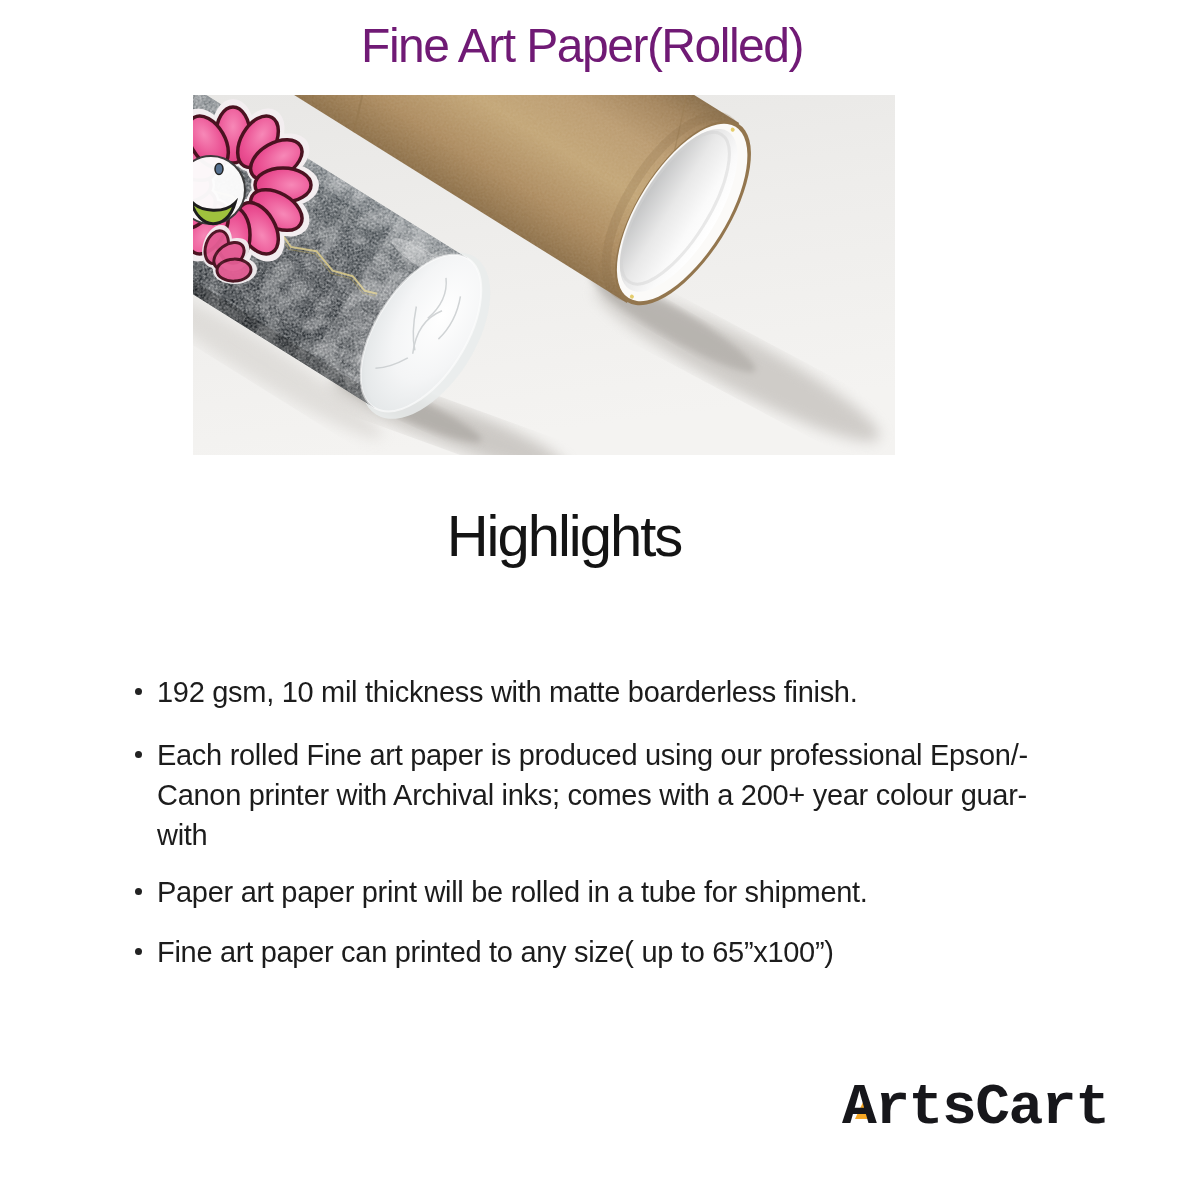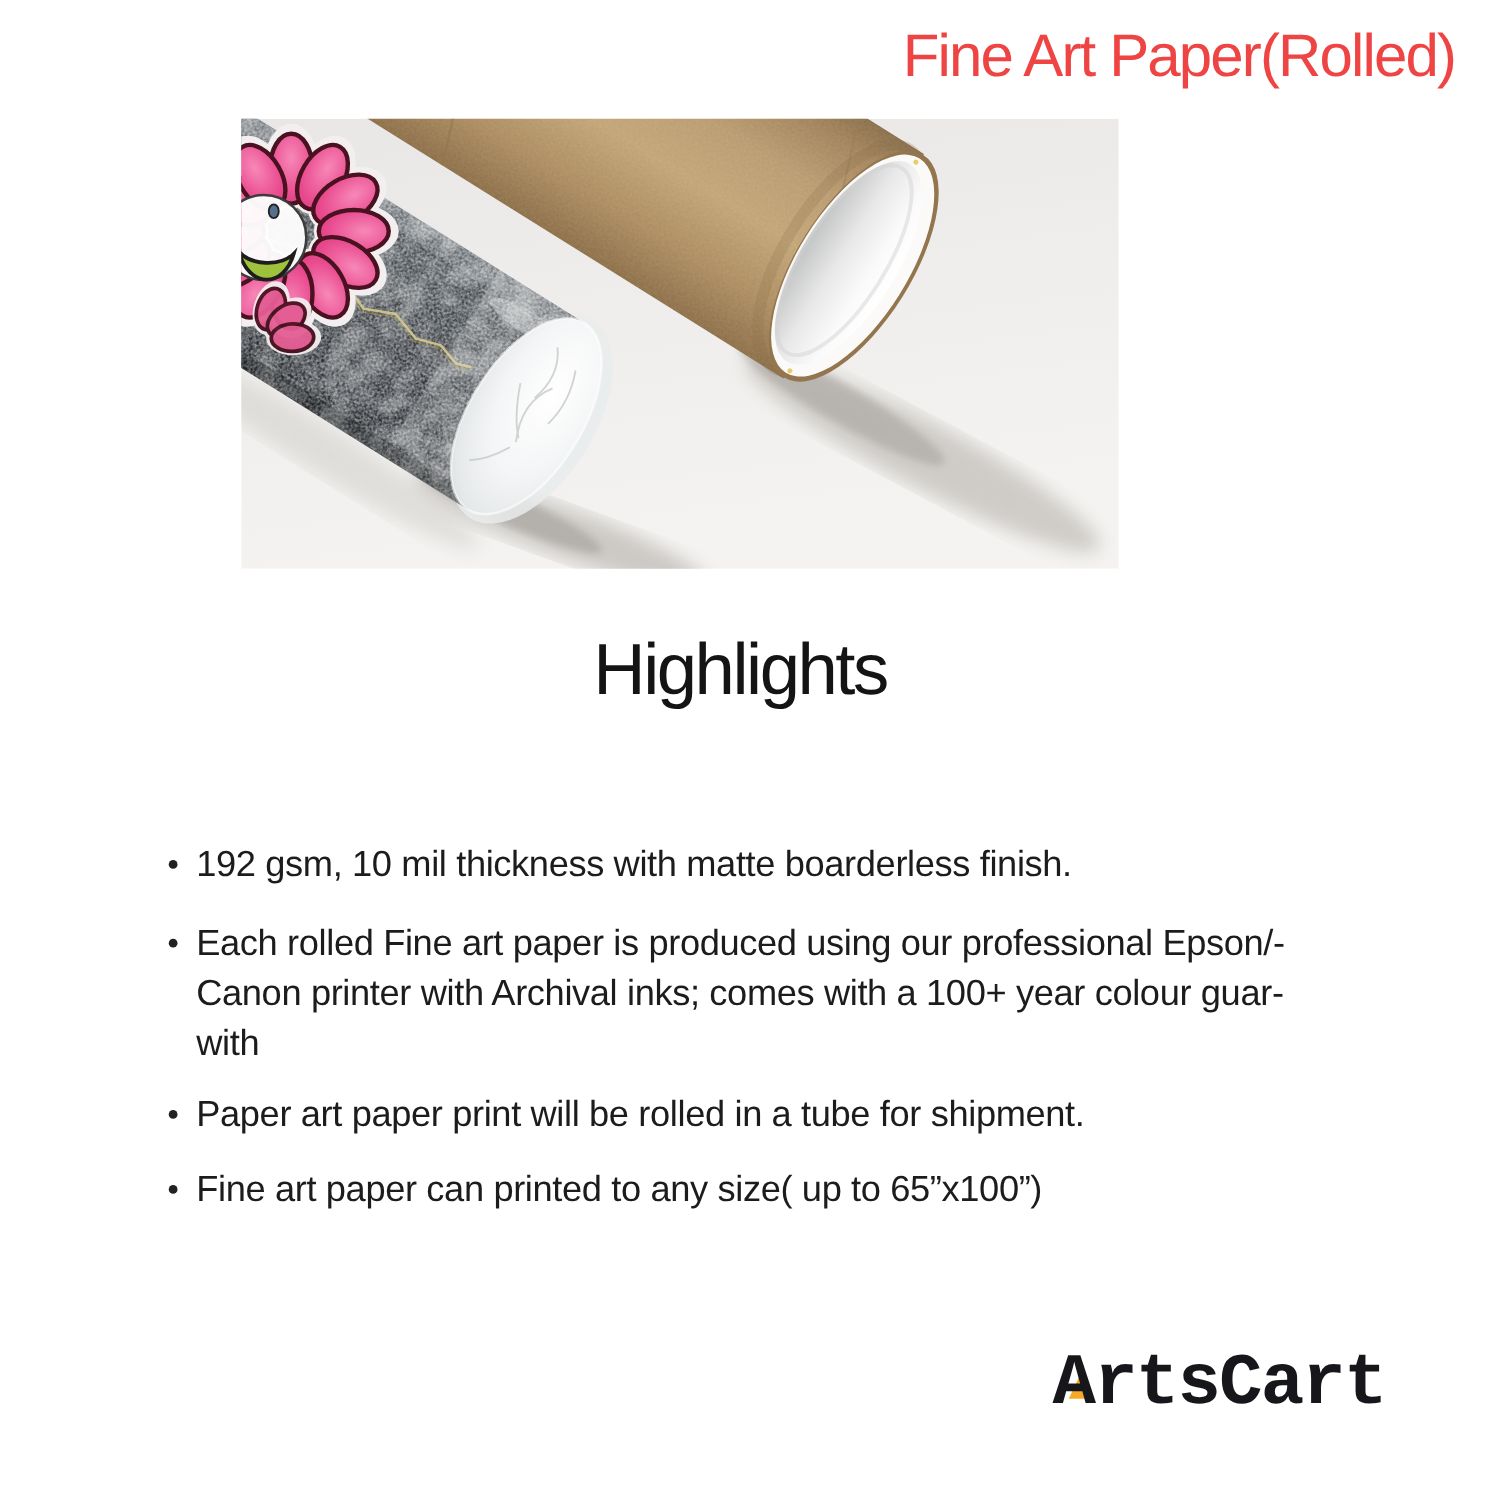--- a/index.html
+++ b/index.html
@@ -2,28 +2,28 @@
 <html><head>
 <meta charset="utf-8">
 <style>
   html,body{margin:0;padding:0;}
   body{
     width:1200px;height:1200px;position:relative;background:#ffffff;
     font-family:"Liberation Sans", sans-serif;color:#1a1a1a;overflow:hidden;
   }
   .page-title{
     position:absolute;left:0;top:22px;width:1164px;margin:0;
-    text-align:right;font-size:48px;font-weight:400;letter-spacing:-1.5px;
-    color:#ef4444;line-height:1;
+    text-align:center;font-size:48px;font-weight:400;letter-spacing:-1.5px;
+    color:#701a75;line-height:1;
   }
   .photo-wrap{position:absolute;left:193px;top:95px;width:702px;height:360px;}
   .section-heading{
     position:absolute;left:0;top:507px;width:1128px;margin:0;
     text-align:center;font-size:58px;font-weight:400;letter-spacing:-2px;
-    color:#141414;line-height:1;padding-left:28px;
+    color:#141414;line-height:1;
   }
   ul.highlights{
     position:absolute;left:123px;top:660px;margin:12px;padding:0;list-style:none;
     font-size:29px;line-height:40px;color:#1c1c1c;letter-spacing:-0.3px;
   }
   ul.highlights li{position:relative;padding-left:22px;margin-bottom:20px;}
   ul.highlights li:nth-child(1){margin-bottom:23px;}
   ul.highlights li:nth-child(2){margin-bottom:17px;}
   ul.highlights li::before{
     content:"";position:absolute;left:0;top:16px;width:7px;height:7px;
@@ -201,21 +201,21 @@
 </div>
 
 <h2 class="section-heading">Highlights</h2>
 
 <ul class="highlights">
   <li>
     <div>192 gsm, 10 mil thickness with matte boarderless finish.</div>
   </li>
   <li>
     <div>Each rolled Fine art paper is produced using our professional Epson/-</div>
-    <div>Canon printer with Archival inks; comes with a 100+ year colour guar-</div>
+    <div>Canon printer with Archival inks; comes with a 200+ year colour guar-</div>
     <div>with</div>
   </li>
   <li>
     <div>Paper art paper print will be rolled in a tube for shipment.</div>
   </li>
   <li>
     <div>Fine art paper can printed to any size( up to 65”x100”)</div>
   </li>
 </ul>
 

